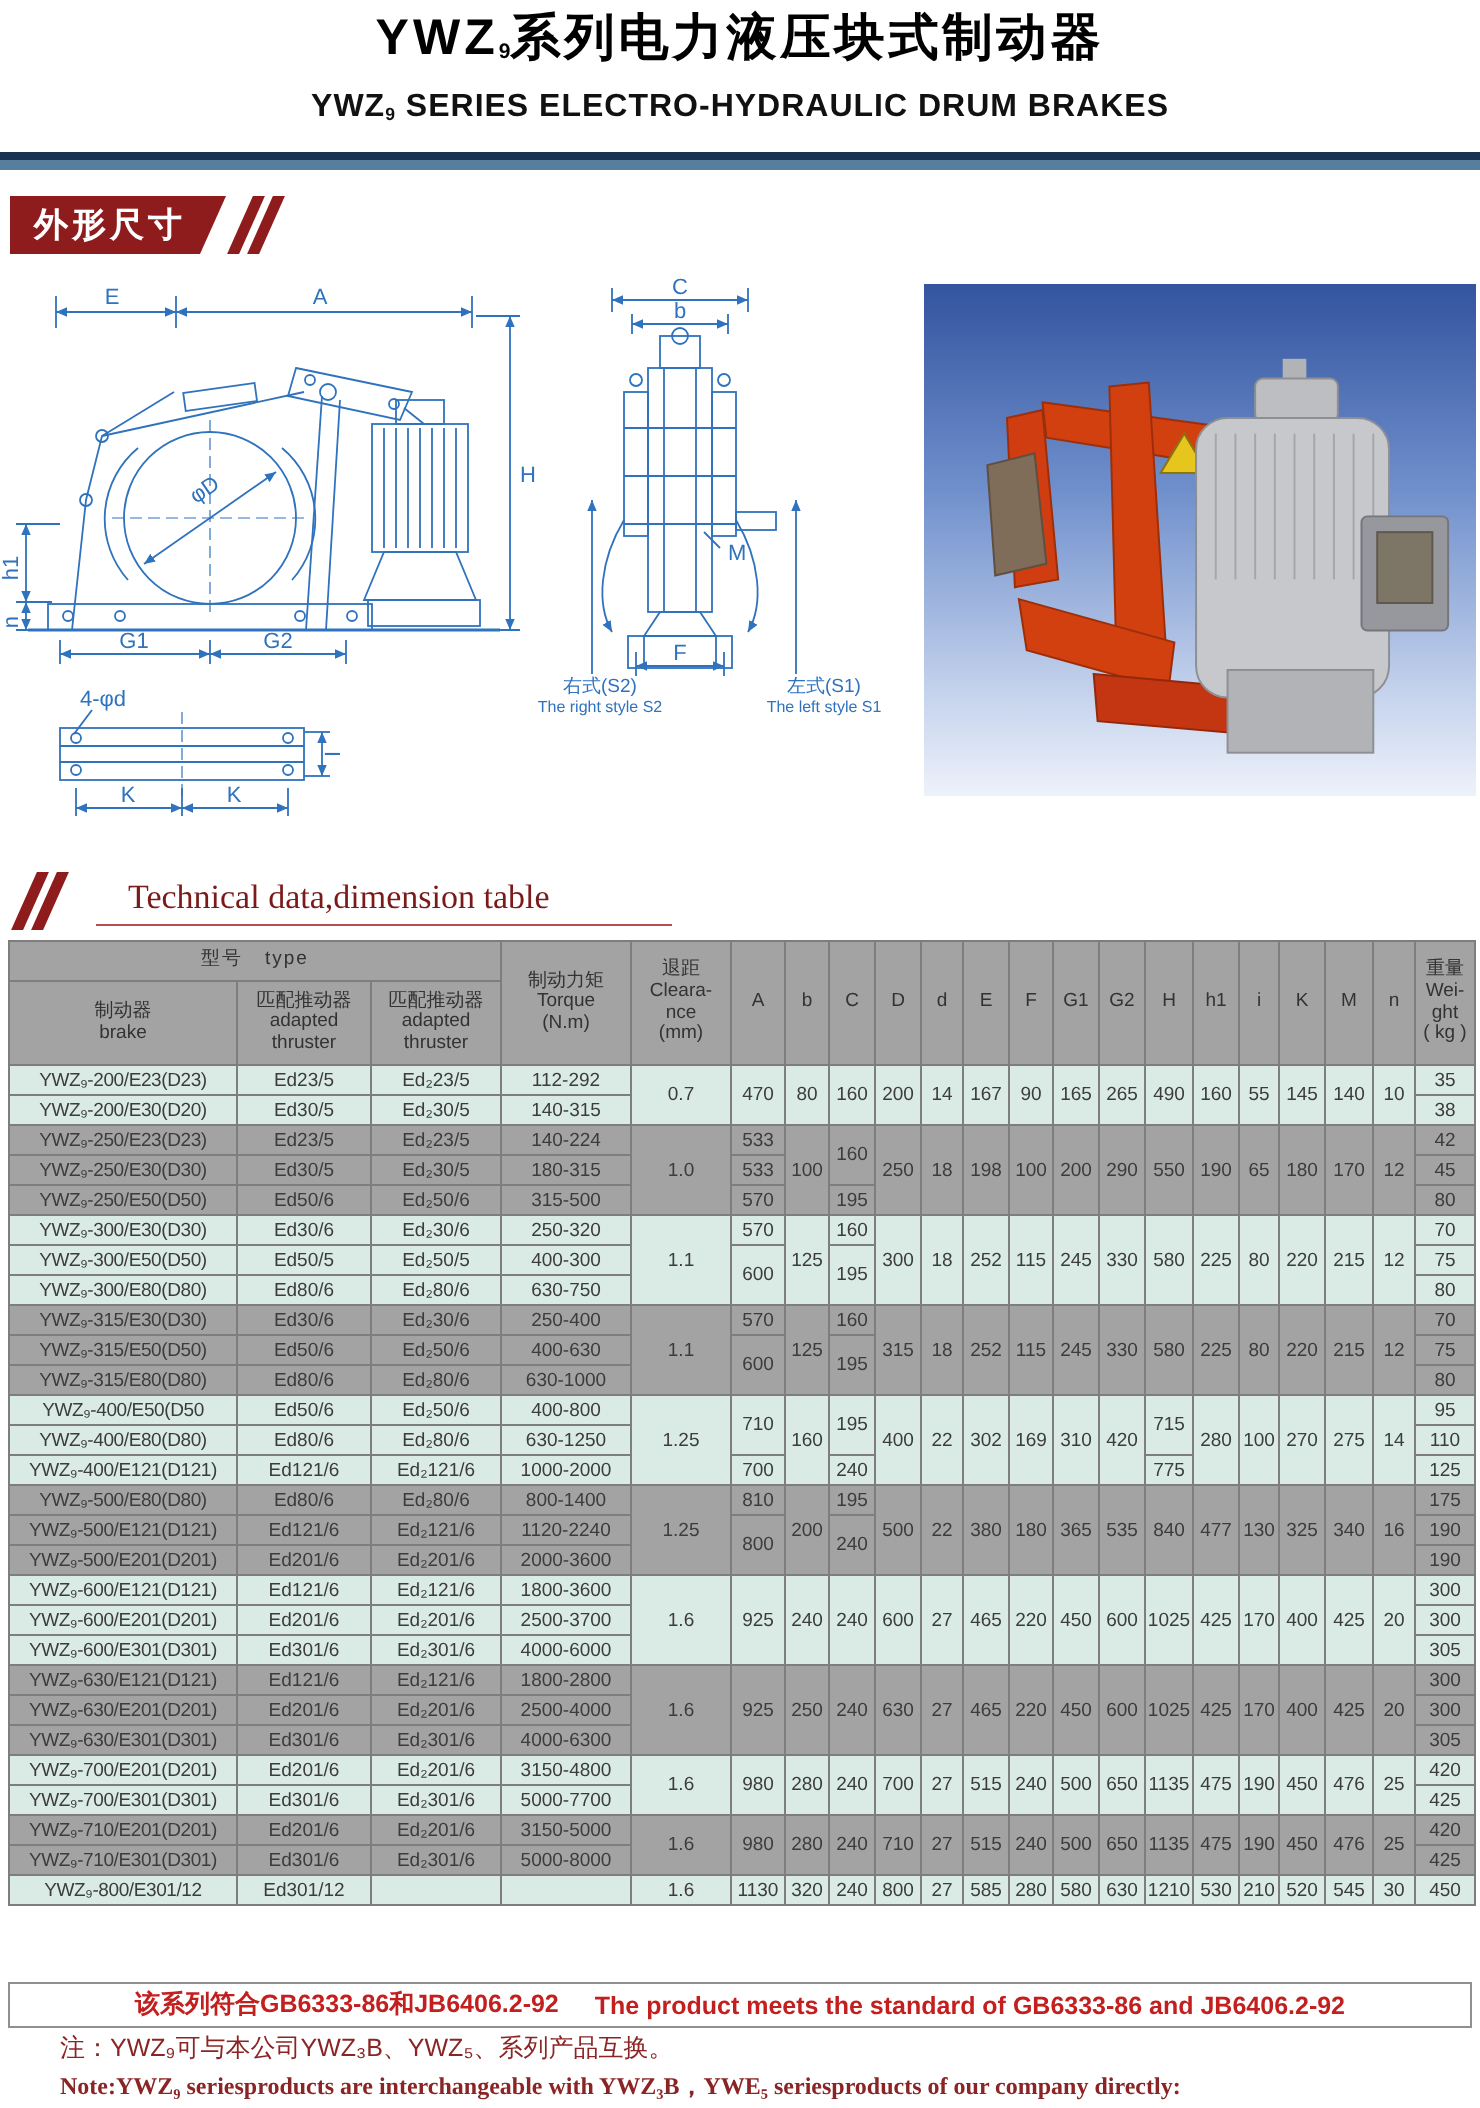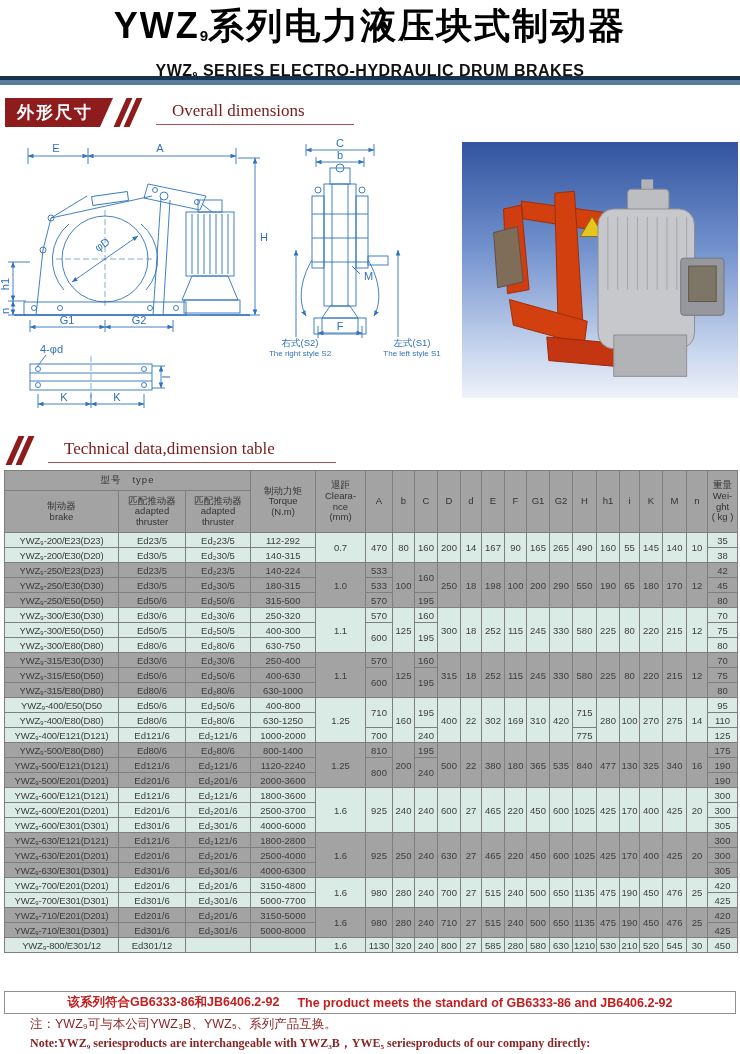--- a/index.html
+++ b/index.html
@@ -1,22 +1,22 @@
 <!DOCTYPE html>
 <html style="--badge_red: #8e1c1c; --title_red: #7a1a1a; --band_navy: #17334f; --band_blue: #577e9d; --table_tint: #d9ebe4; --drawing_blue: #2f72bd; --standard_red: #c41f1f; --note_red: #8b2525;"><head>
 <meta charset="utf-8">
 <style>
 *{box-sizing:border-box;margin:0;padding:0}
 html,body{background:#fff}
 body{width:740px;height:1054px;position:relative;overflow:hidden;
      font-family:"Liberation Sans","DejaVu Sans",sans-serif}
 .title{position:absolute;top:2px;left:0;width:100%;text-align:center;
-       font-size:36px;font-weight:bold;color:#000;letter-spacing:2px}
+       font-size:25px;font-weight:bold;color:#000;letter-spacing:2px}
 .title sub{font-size:.42em;vertical-align:-0.2em;letter-spacing:0}
-.subtitle{position:absolute;top:62px;left:0;width:100%;text-align:center;
+.subtitle{position:absolute;top:45px;left:0;width:100%;text-align:center;
           font-size:16px;font-weight:bold;color:#111;letter-spacing:.5px}
 .subtitle sub{font-size:.55em;vertical-align:-0.2em}
 .band{position:absolute;top:76px;left:0;width:740px;height:9px;
       background:linear-gradient(180deg,var(--band_navy,#17334f) 0 45%,var(--band_blue,#577e9d) 45% 100%)}
 .sec{position:absolute;left:5px;display:flex;align-items:flex-start}
 .sec1{top:98px}.sec2{top:436px}
 .badge{background:var(--badge_red,#8e1c1c);color:#fff;font-weight:bold;font-size:17px;
        line-height:29px;padding:0 20px 0 12px;letter-spacing:2px;
        clip-path:polygon(0 0,100% 0,calc(100% - 13px) 100%,0 100%)}
 .slash{width:6px;height:29px;background:var(--badge_red,#8e1c1c);transform:skewX(-24deg);margin-left:7px}
@@ -57,21 +57,20 @@
 <body>
 
 <div class="title"><span>YWZ</span><sub>9</sub><span>系列电力液压块式制动器</span></div>
 <div class="subtitle"><span>YWZ</span><sub>9</sub><span> SERIES ELECTRO-HYDRAULIC DRUM BRAKES</span></div>
 <div class="band"></div>
 
 <div class="sec sec1">
   <div class="badge">外形尺寸</div>
   <div class="slash"></div>
   <div class="slash s2"></div>
-  <div class="sec-en">Overall dimensions</div>
 </div>
 
 <svg class="draw" width="460" height="296" viewBox="0 0 460 296">
   <defs>
     <marker id="ar" viewBox="0 0 8 8" refX="7" refY="3" markerWidth="7" markerHeight="7" orient="auto-start-reverse">
         <path d="M0,0L7,3L0,6Z" class="mk"></path>
       </marker>
   </defs>
 
   <line class="ln" x1="28" y1="10" x2="28" y2="26"></line>

